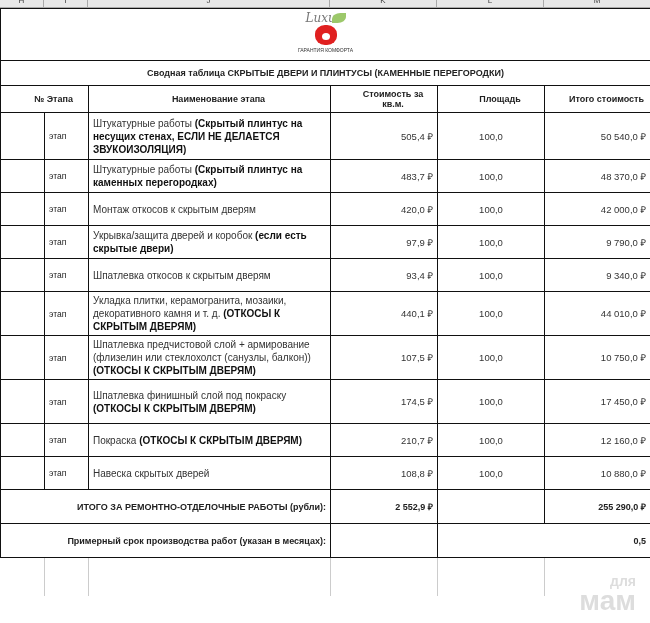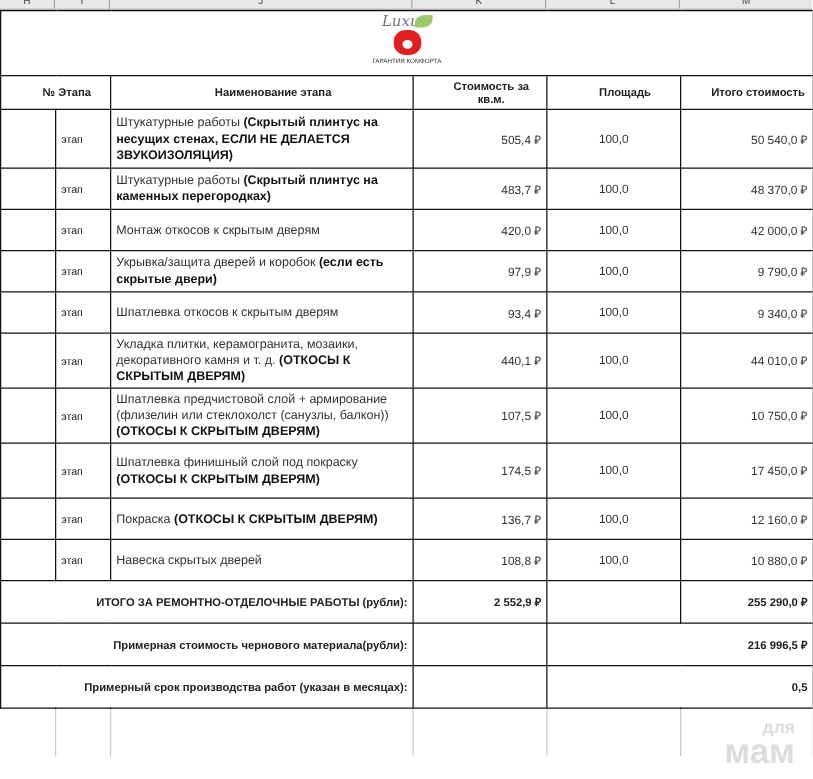--- a/index.html
+++ b/index.html
@@ -52,20 +52,23 @@
       <tr>
     <td colspan="6" class="logo-cell">
       <span class="logo">
         <span class="script">Luxur</span>
         <span class="leaf"></span>
         <span class="blob"></span>
         <span class="hole"></span>
         <span class="cap">ГАРАНТИЯ КОМФОРТА</span>
       </span>
     </td>
+  </tr>
+  <tr class="title">
+    <td colspan="6">Сводная таблица СКРЫТЫЕ ДВЕРИ И ПЛИНТУСЫ (КАМЕННЫЕ ПЕРЕГОРОДКИ)</td>
   </tr>
   <tr class="hdr">
     <td colspan="2">№ Этапа</td>
     <td>Наименование этапа</td>
     <td>Стоимость за кв.м.</td>
     <td>Площадь</td>
     <td>Итого стоимость</td>
   </tr>
   </tbody>
     <tbody id="rows">
@@ -130,44 +133,39 @@
         <td class="stage">этап</td>
         <td class="name"><span>Шпатлевка финишный слой под покраску </span><b>(ОТКОСЫ К СКРЫТЫМ ДВЕРЯМ)</b></td>
         <td class="r num">174,5 ₽</td>
         <td class="c num">100,0</td>
         <td class="r num">17 450,0 ₽</td>
       </tr>
       <tr style="height: 33px;">
         <td></td>
         <td class="stage">этап</td>
         <td class="name"><span>Покраска </span><b>(ОТКОСЫ К СКРЫТЫМ ДВЕРЯМ)</b></td>
-        <td class="r num">136,7 ₽</td>
+        <td class="r num">210,7 ₽</td>
         <td class="c num">100,0</td>
         <td class="r num">12 160,0 ₽</td>
       </tr>
       <tr style="height: 33px;">
         <td></td>
         <td class="stage">этап</td>
         <td class="name"><span>Навеска скрытых дверей</span><b></b></td>
         <td class="r num">108,8 ₽</td>
         <td class="c num">100,0</td>
         <td class="r num">10 880,0 ₽</td>
       </tr>
     </tbody>
   <tbody>
       <tr class="sum">
     <td colspan="3" class="r">ИТОГО ЗА РЕМОНТНО-ОТДЕЛОЧНЫЕ РАБОТЫ (рубли):</td>
     <td class="r">2 552,9 ₽</td>
     <td></td>
     <td class="r">255 290,0 ₽</td>
-  </tr>
-  <tr class="sum">
-    <td colspan="3" class="r">Примерная стоимость чернового материала(рубли):</td>
-    <td></td>
-    <td colspan="2" class="r">216 996,5 ₽</td>
   </tr>
   <tr class="sum">
     <td colspan="3" class="r">Примерный срок производства работ (указан в месяцах):</td>
     <td></td>
     <td colspan="2" class="r">0,5</td>
   </tr>
   <tr class="blank">
     <td></td>
         <td></td>
         <td></td>

